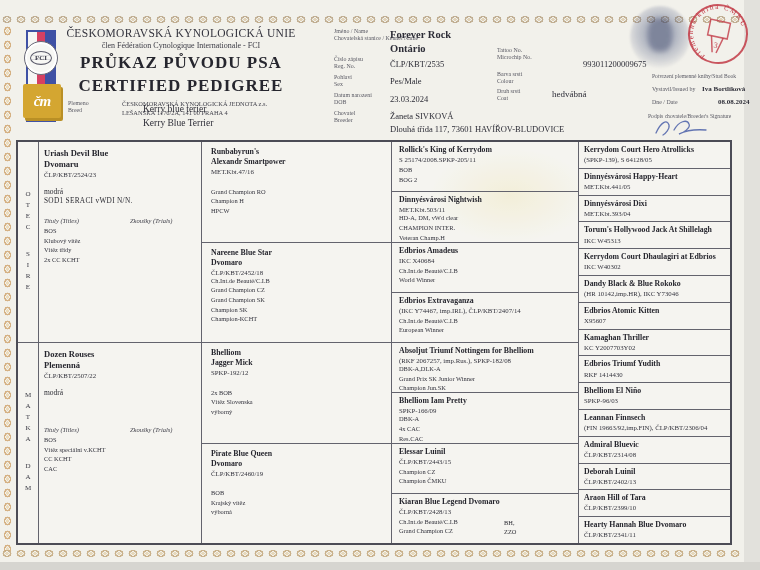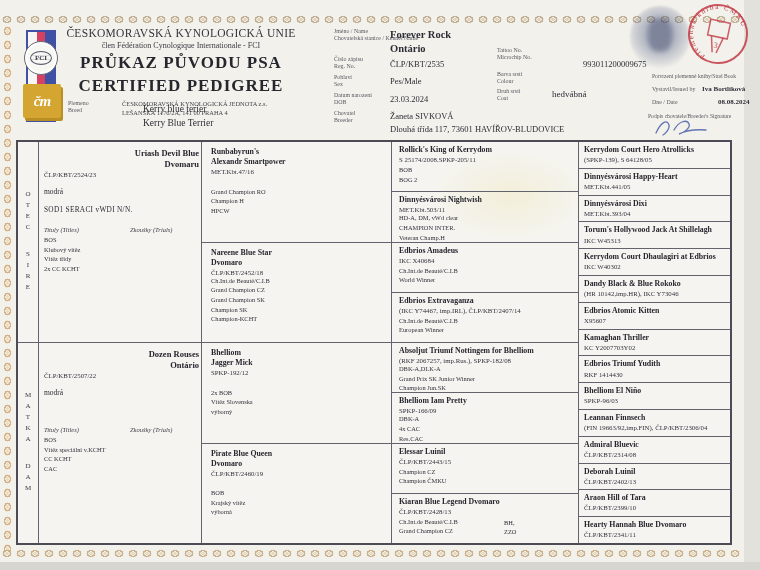--- a/index.html
+++ b/index.html
@@ -73,24 +73,24 @@
   .cell { flex:1; border-bottom:1px solid #63636d; position:relative; display:flex; flex-direction:column; overflow:hidden; }
   .col > .cell:last-child { border-bottom:none; }
 
   .g1cell { flex-direction:row; }
   .vstrip { width:21px; border-right:1px solid #63636d; display:flex; flex-direction:column;
     align-items:center; justify-content:center; gap:16px; }
   .vword { writing-mode:vertical-rl; text-orientation:upright; font-size:7px; letter-spacing:3px; color:#3a3a44; }
   .g1content { flex:1; padding:6px 2px 2px 5px; position:relative; }
 
   .aname { font-size:7.8px; font-weight:bold; color:#26262e; line-height:1.3; white-space:pre-line; }
-  .g1content .aname { font-size:8.5px;text-align:right; }
+  .g1content .aname { font-size:8.5px; }
   .areg { font-size:6.8px; margin-top:1px; color:#33333d; }
   .acolor { font-size:7.5px; margin-top:9px; }
-  .ahealth { font-size:7.3px; margin-top:9px; letter-spacing:.3px; }
+  .ahealth { font-size:7.3px; letter-spacing:.3px; }
   .labelrow { display:flex; margin-top:12px; }
   .labelrow.dam { margin-top:29px; }
   .tlabel { font-size:6.5px; font-style:italic; color:#3c3c46; }
   .tlabel.first { width:86px; }
   .titles { font-size:6.4px; line-height:1.5; white-space:pre-line; color:#33333d; margin-top:2px; }
   .cell2 { padding:5px 2px 2px 9px; }
   .cell2 .titles { margin-top:auto; margin-bottom:24px; }
   .cell3 { padding:3px 2px 2px 7px; }
   .cell3 .titles { margin-top:auto; margin-bottom:5px; }
   .cell4 { padding:3px 2px 2px 5px; }
@@ -235,21 +235,21 @@
 2x CC KCHT</div>
         </div>
       </div>
       <div class="cell g1cell">
         <div class="vstrip">
           <span class="vword">MATKA</span>
           <span class="vword">DAM</span>
         </div>
         <div class="g1content">
           <div class="aname">Dozen Rouses
-Ontário</div>
+Plemenná</div>
           <div class="areg">ČLP/KBT/2507/22</div>
           <div class="acolor">modrá</div>
           <div class="labelrow dam">
             <span class="tlabel first">Tituly (Titles)</span>
             <span class="tlabel">Zkoušky (Trials)</span>
           </div>
           <div class="titles">BOS
 Vítěz speciální v.KCHT
 CC KCHT
 CAC</div>

